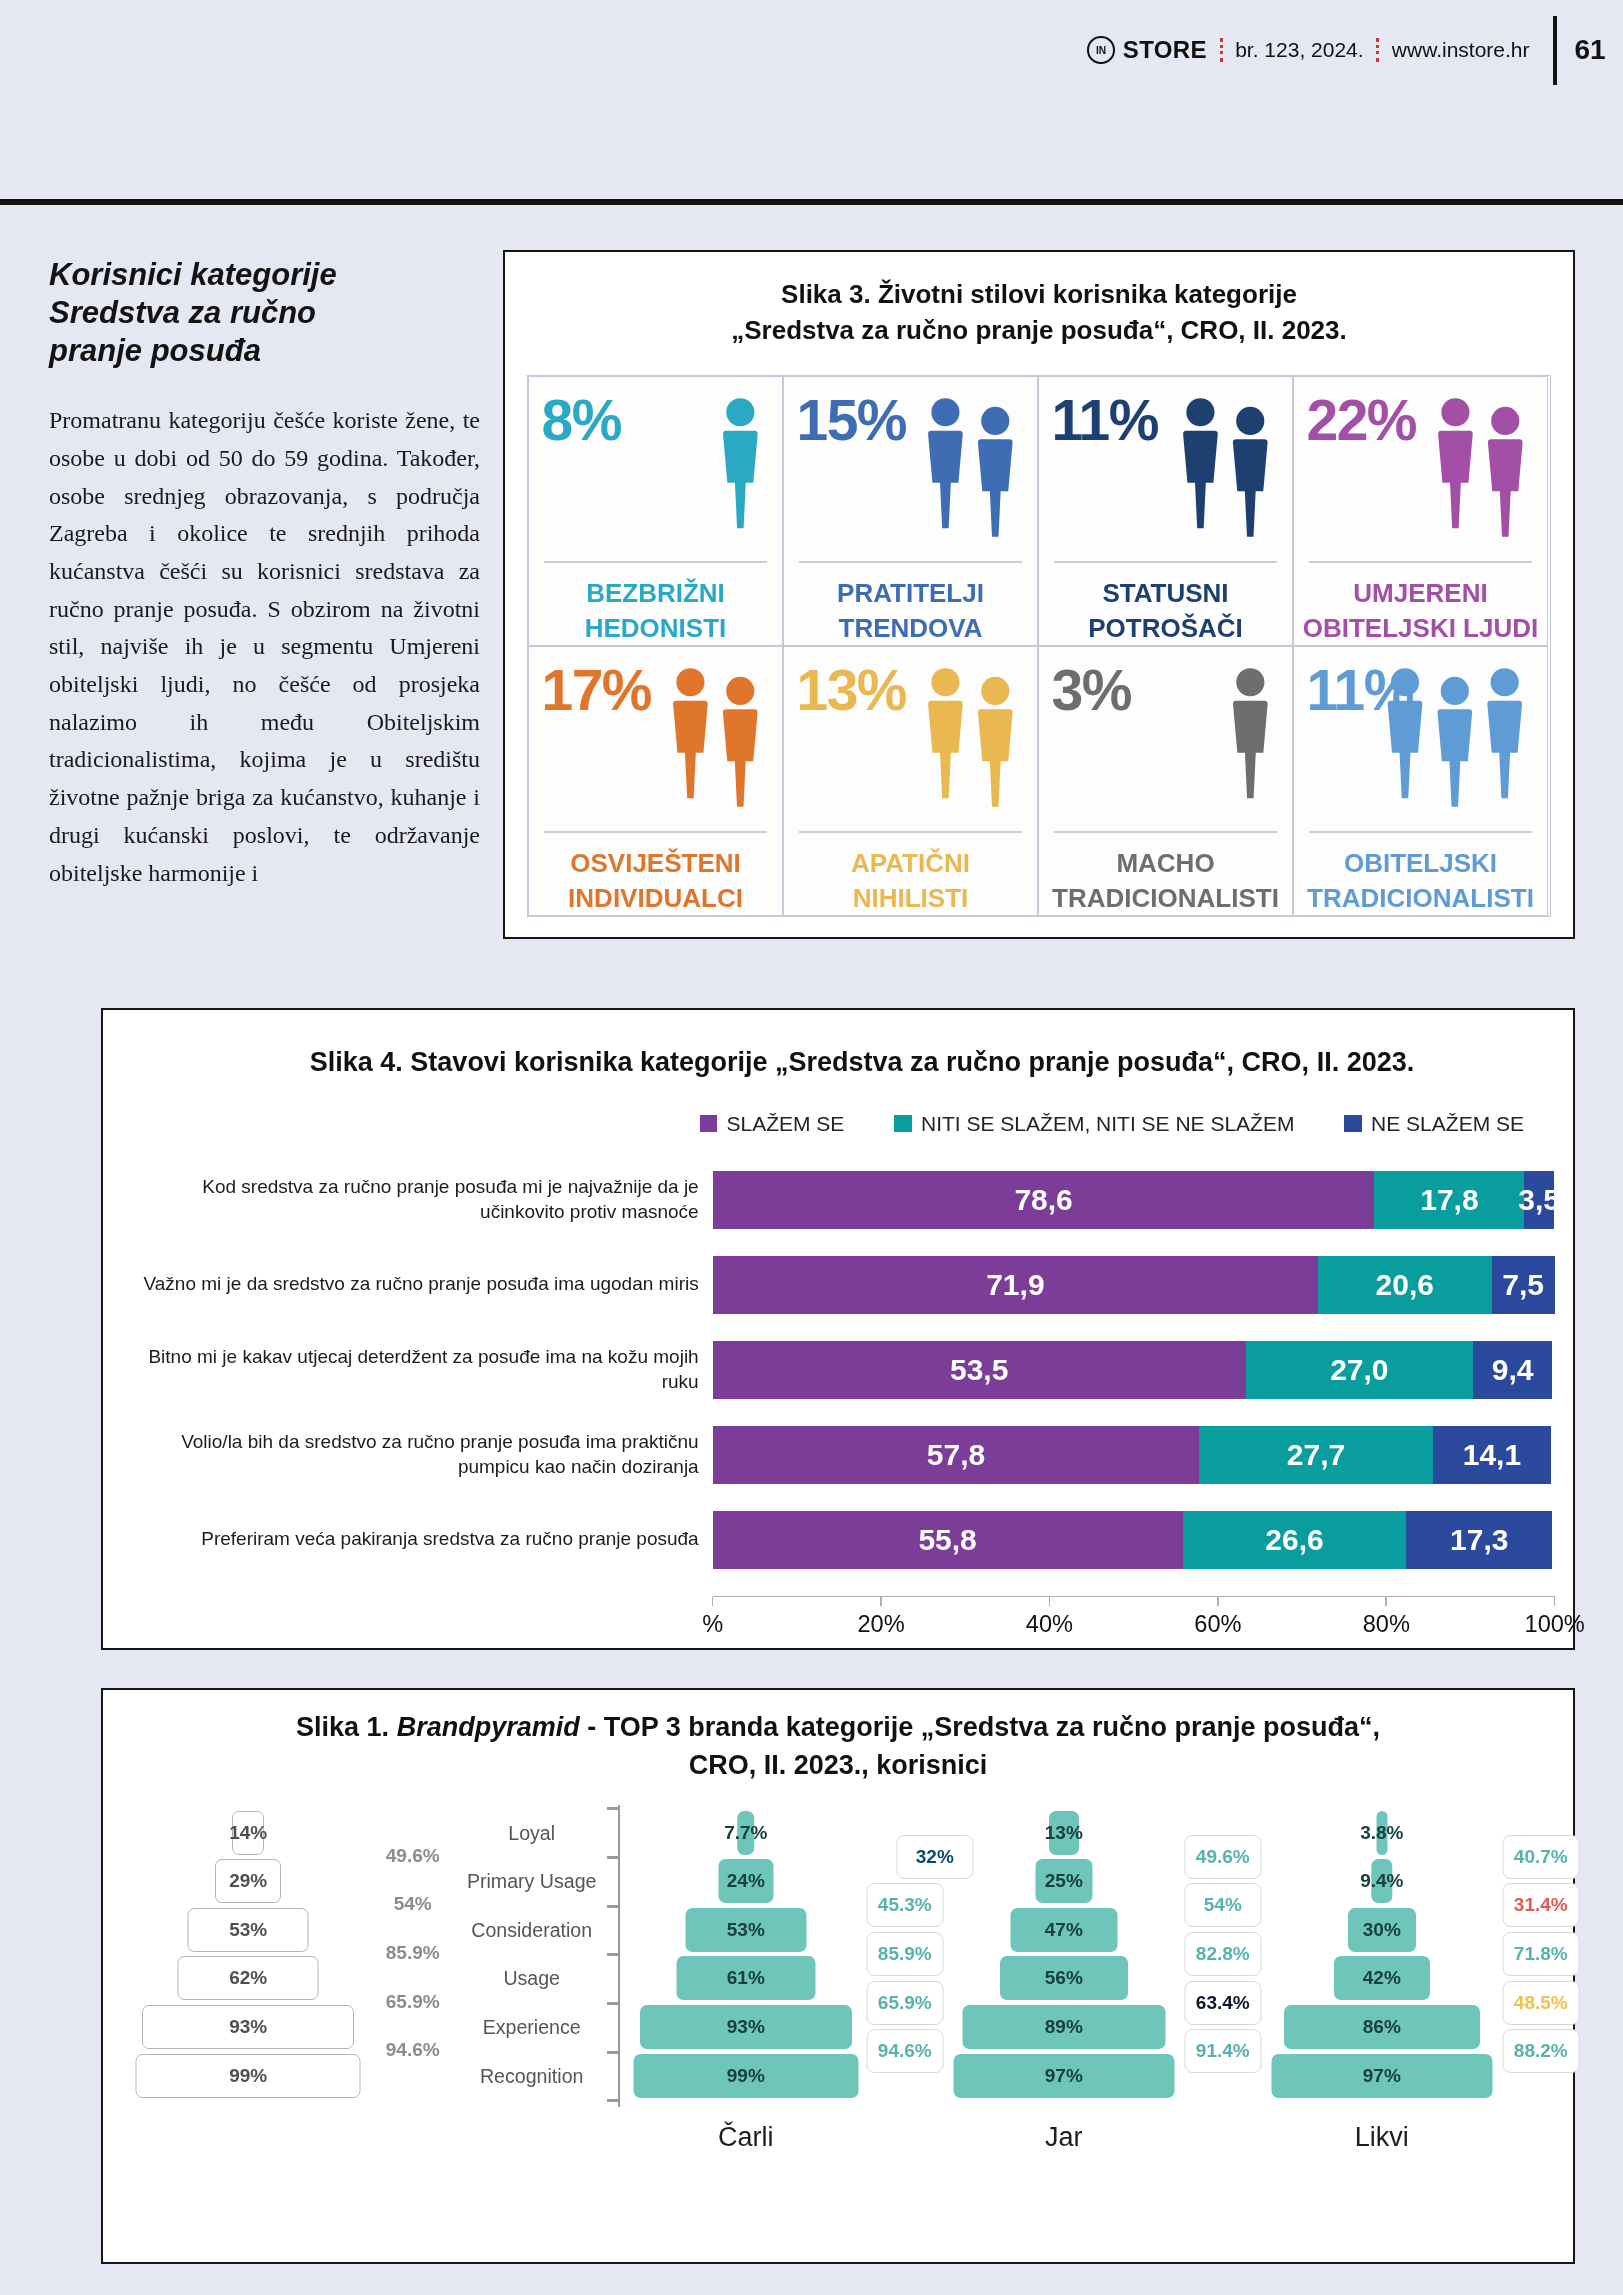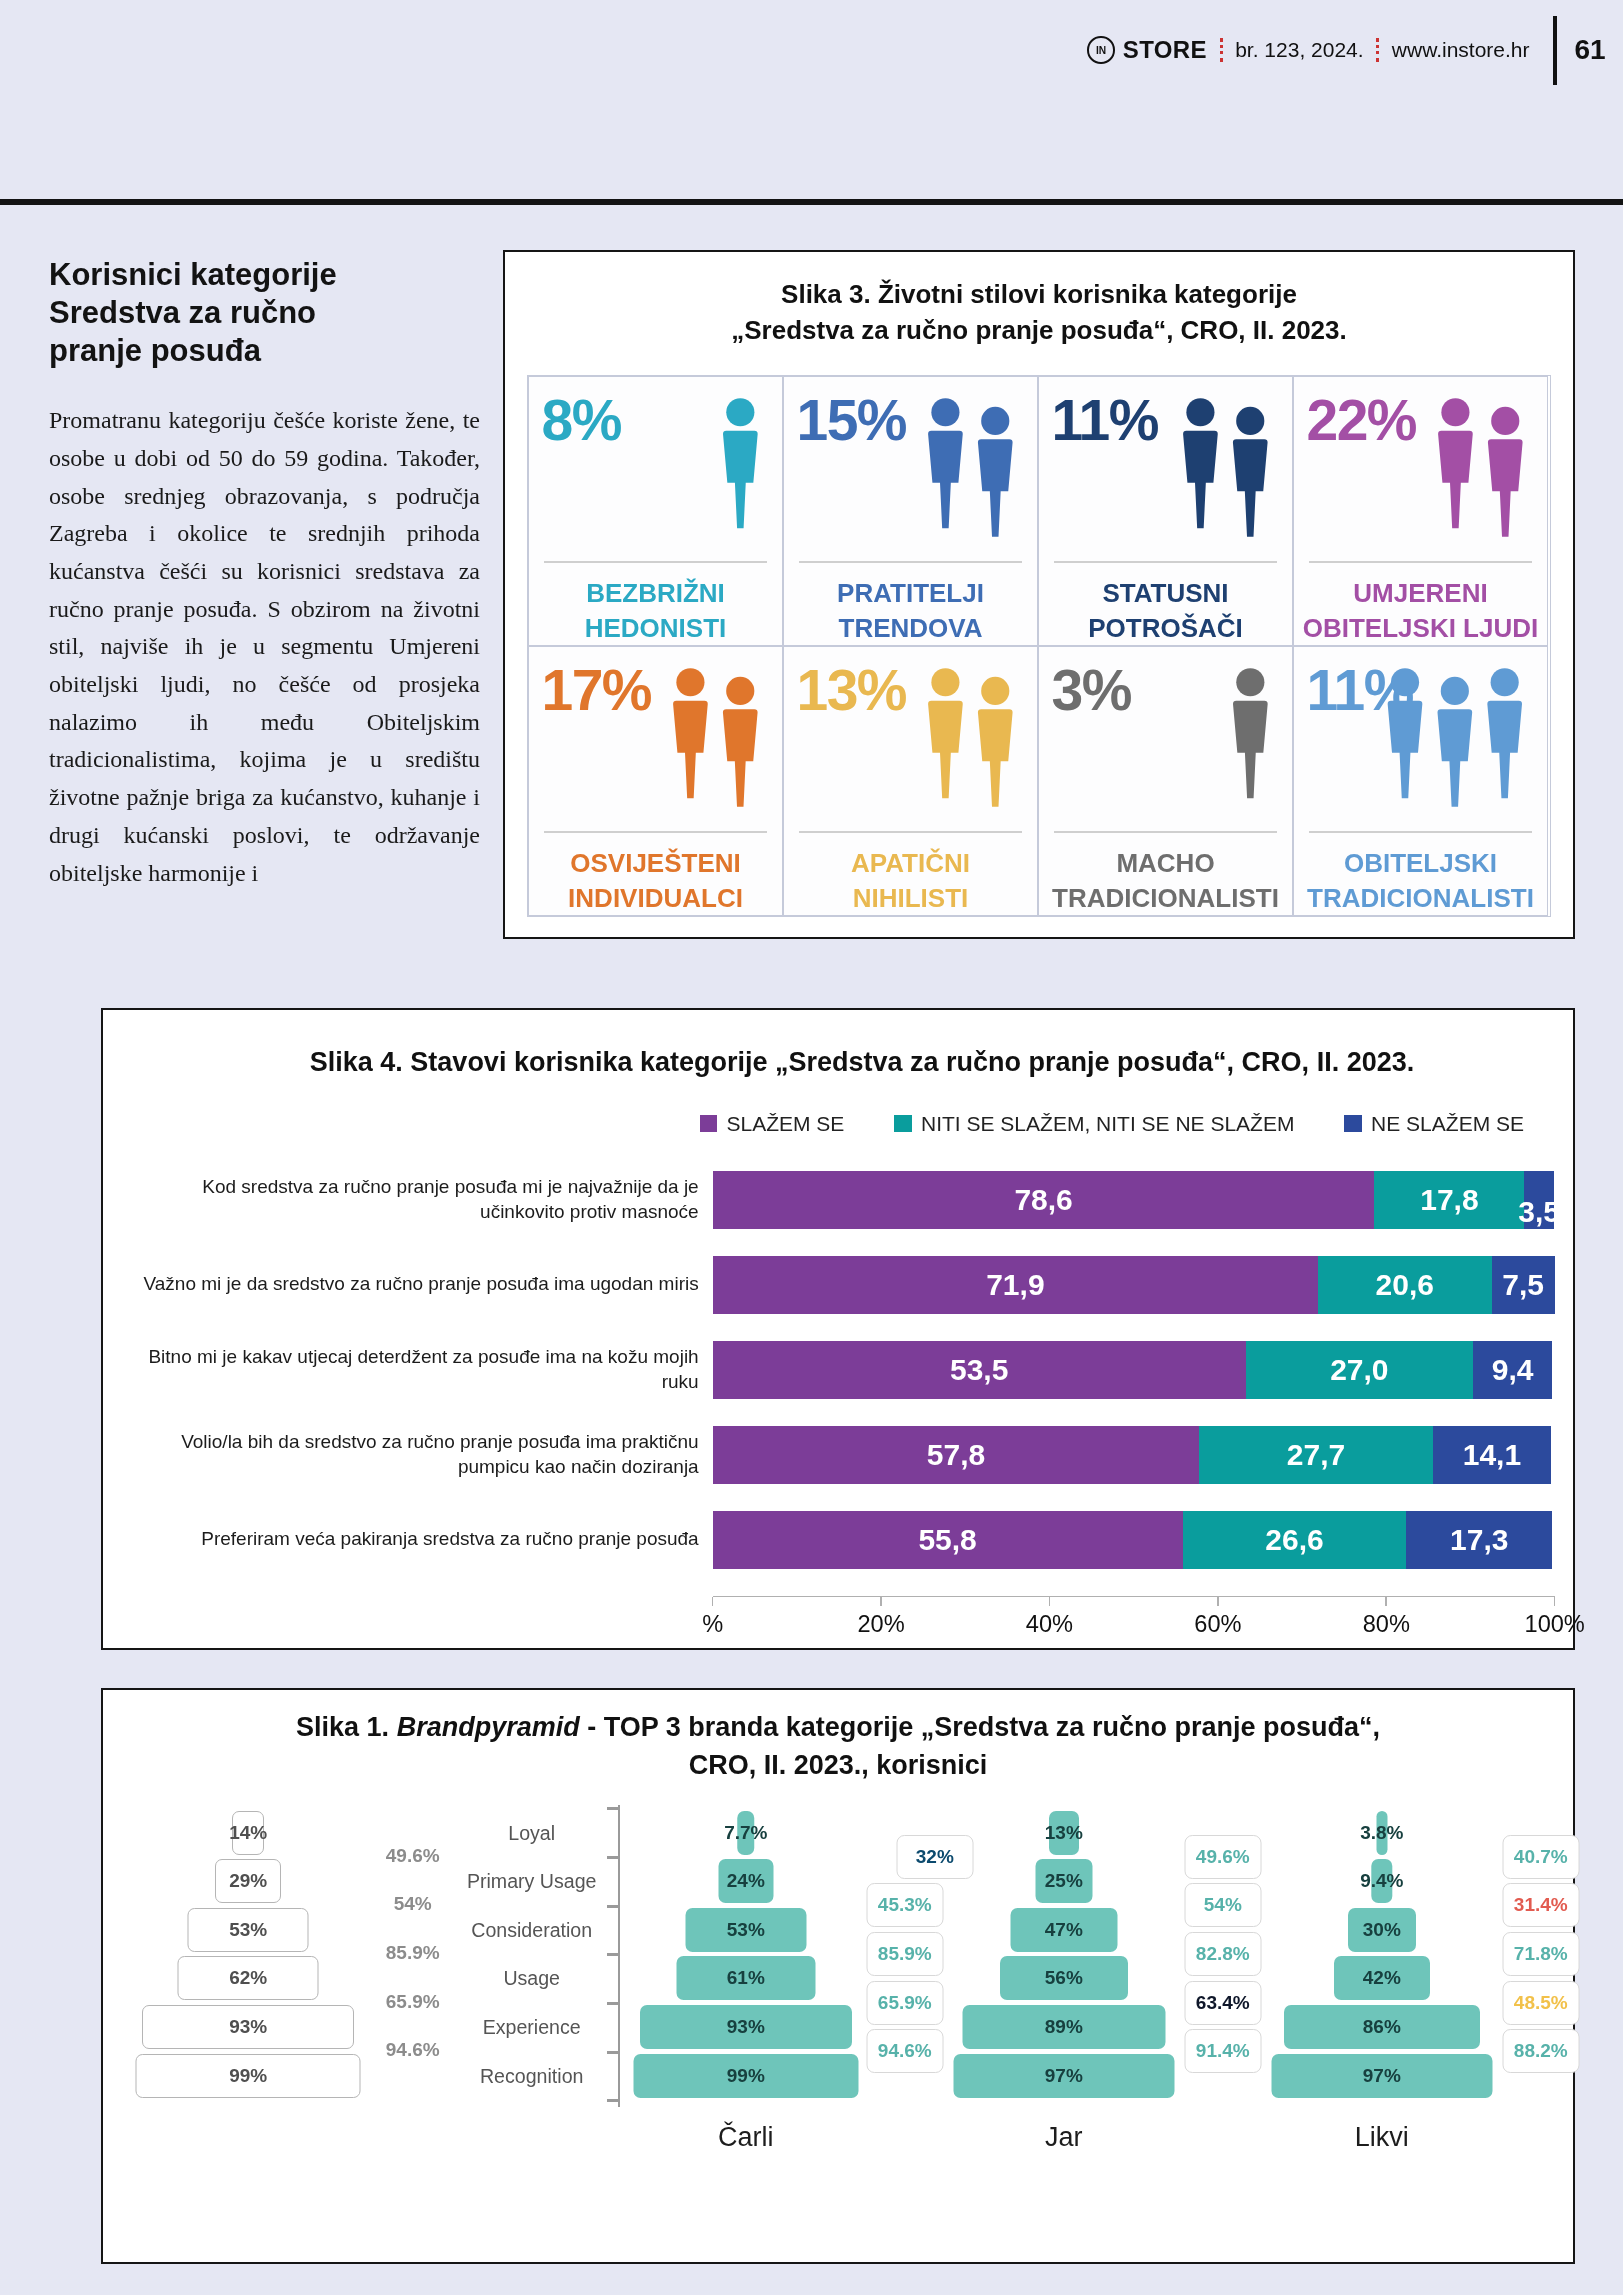--- a/index.html
+++ b/index.html
@@ -11,21 +11,21 @@
   .logo-circle{width:23.6px;height:23.6px;border:2.4px solid #111;border-radius:50%;display:flex;align-items:center;justify-content:center;font-size:10.2px;font-weight:bold;color:#111;flex:none;}
   .mag{font-size:24px;font-weight:bold;letter-spacing:0.4px;margin-left:-4.7px;}
   .dot-sep{height:23.6px;border-left:3.1px dotted #cc3333;width:0;}
   .vbar{width:3.9px;height:69px;background:#111;margin-left:23.6px;}
   .pageno{width:66px;text-align:center;font-size:28px;font-weight:bold;color:#111;}
 
   .rule{position:absolute;top:199px;left:0;width:100%;height:6.3px;background:#131313;}
 
   
   .article{position:absolute;left:49px;top:256px;width:431px;}
-  .article h1{width:339px;font-size:31px;line-height:1.22;font-weight:bold;color:#131313;margin:0;}
+  .article h1{width:339px;font-size:31px;line-height:1.22;font-weight:bold;color:#131313;margin:0;font-style:italic;}
   .article p{margin:33px 0 0 0;font-family:"Liberation Serif",serif;font-size:24px;line-height:1.57;text-align:justify;color:#1a1a1a;}
 
   
   .figbox{position:absolute;background:#fff;border:2.4px solid #151515;box-sizing:border-box;}
   .fig3{left:503px;top:250px;width:1072px;height:689px;}
   .fig4{left:101px;top:1008px;width:1474px;height:642px;}
   .fig5{left:101px;top:1688px;width:1474px;height:576px;}
   .figtitle{text-align:center;font-size:27px;font-weight:bold;color:#111;line-height:1.4;}
   .fig3 .figtitle{margin-top:23.6px;font-size:26px;}
   .fig4 .figtitle{margin-top:34px;padding-left:48px;}
@@ -225,21 +225,21 @@
     <div id="fig4-rows">
         <div class="bar-row">
           <div class="bar-label">Kod sredstva za ručno pranje posuđa mi je najvažnije da je učinkovito protiv masnoće</div>
           <div class="bar-track">
             <div class="bar-seg" style="width: 78.6%; background: rgb(124, 61, 152);">
               <span>78,6</span>
             </div>
             <div class="bar-seg" style="width: 17.8%; background: rgb(10, 157, 157);">
               <span>17,8</span>
             </div>
-            <div class="bar-seg" style="width: 3.5%; background: rgb(44, 74, 157); align-items: flex-end;">
+            <div class="bar-seg" style="width: 3.5%; background: rgb(44, 74, 157);">
               <span>3,5</span>
             </div>
           </div>
         </div>
         <div class="bar-row">
           <div class="bar-label">Važno mi je da sredstvo za ručno pranje posuđa ima ugodan miris</div>
           <div class="bar-track">
             <div class="bar-seg" style="width: 71.9%; background: rgb(124, 61, 152);">
               <span>71,9</span>
             </div>

